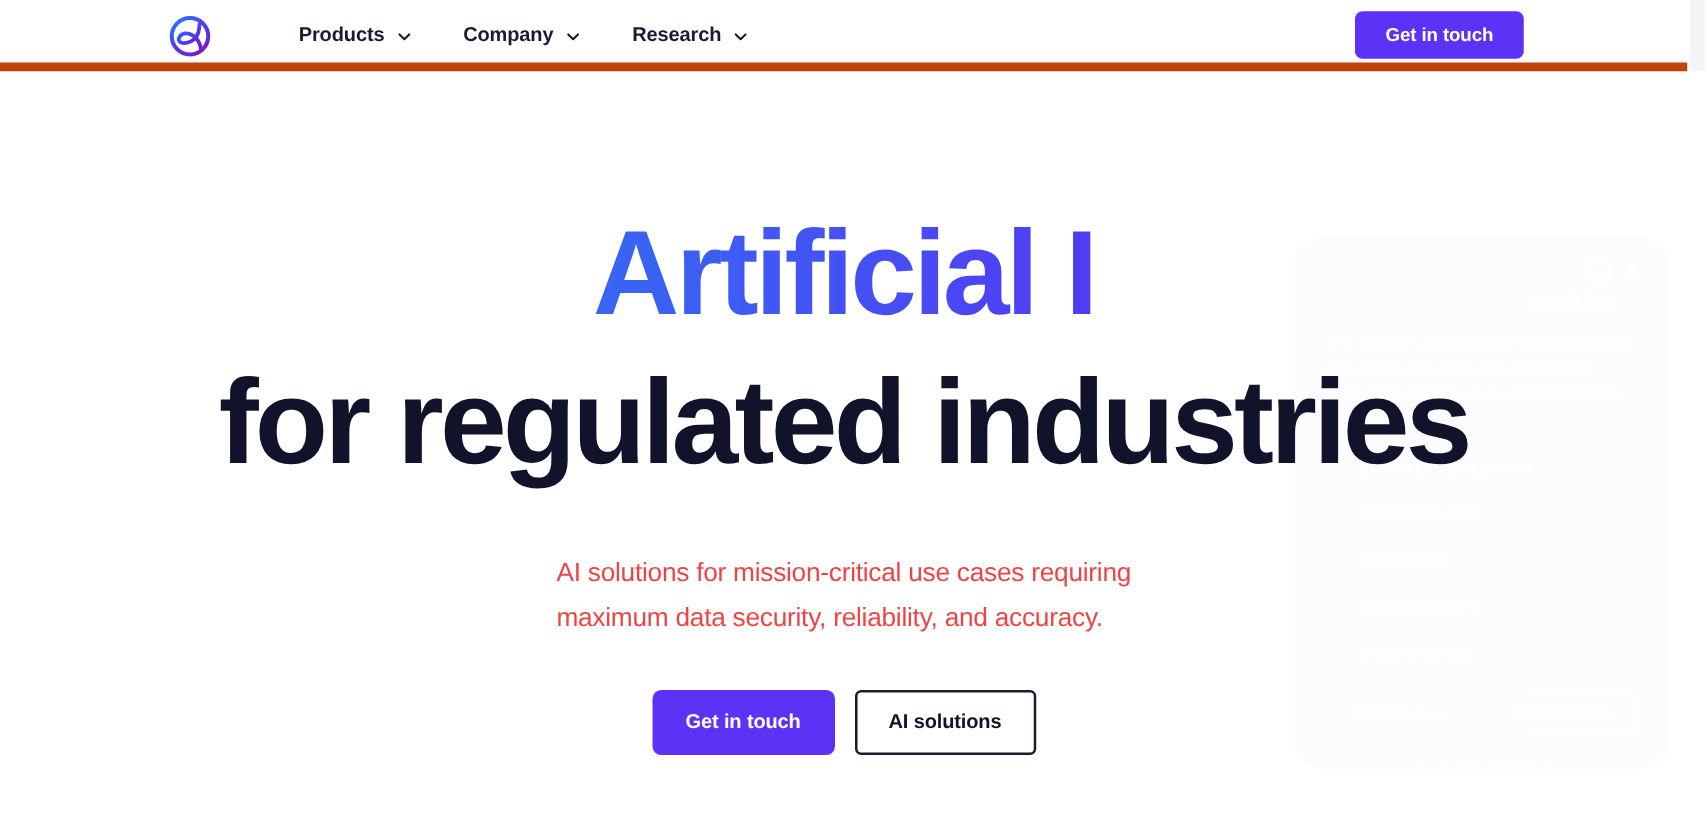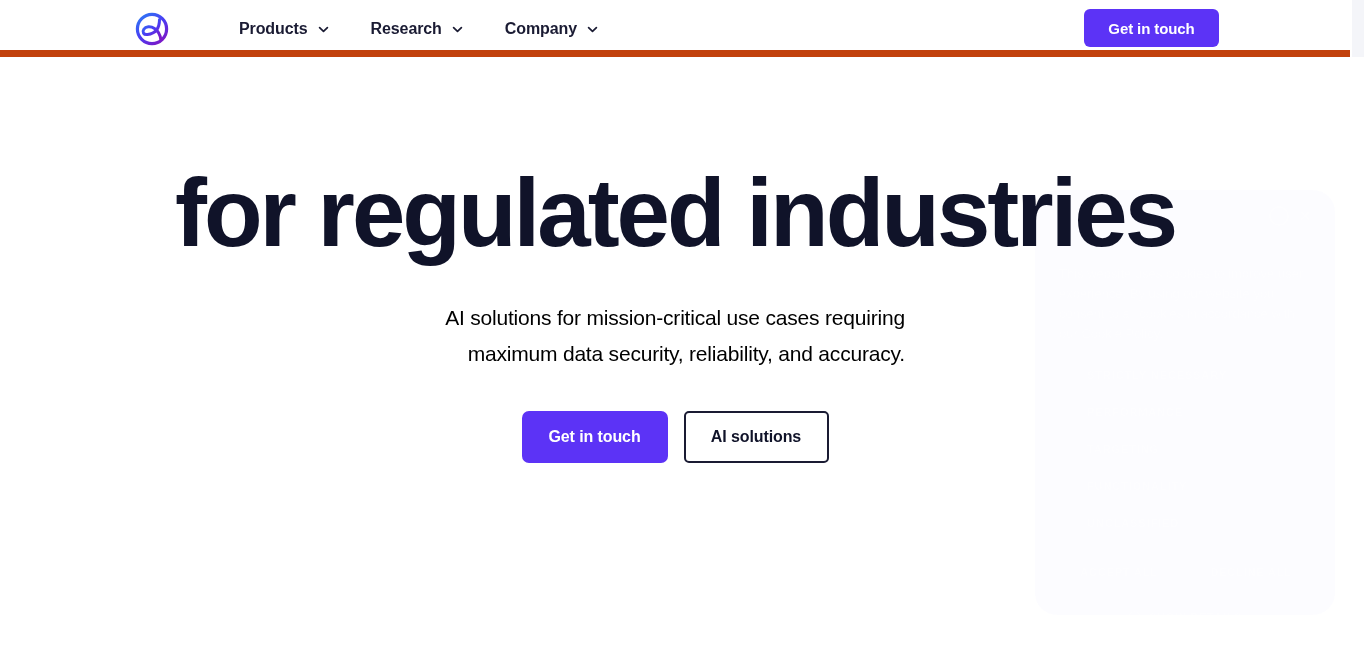--- a/index.html
+++ b/index.html
@@ -265,25 +265,25 @@
     white-space: pre;
   }
 
   .headline-line2 {
     display: block;
     color: #101329;
     margin-top: -6px;
   }
 
   .subhead {
-    margin-top: 24px;
-    text-align: right;
+    margin-top: 40px;
+    text-align: left;
     font-size: 21px;
     line-height: 1.72;
-    color: #000000;
+    color: #ef4444;
     letter-spacing: -0.2px;
     max-width: 620px;
   }
   .subhead span { display: block; }
 
   .cta-row {
     margin-top: 39px;
     display: flex;
     align-items: center;
     gap: 16px;
@@ -384,43 +384,44 @@
     <nav class="main-nav">
       <div class="nav-item">
         <span>Products</span>
         <span class="chev">
           <svg width="13" height="13" viewBox="0 0 13 13" aria-hidden="true">
             <path d="M2.6 4.6 L6.5 8.4 L10.4 4.6" fill="none" stroke="#1a1b33" stroke-width="1.7" stroke-linecap="round" stroke-linejoin="round"></path>
           </svg>
         </span>
       </div>
       <div class="nav-item">
+        <span>Company</span>
+        <span class="chev">
+          <svg width="13" height="13" viewBox="0 0 13 13" aria-hidden="true">
+            <path d="M2.6 4.6 L6.5 8.4 L10.4 4.6" fill="none" stroke="#1a1b33" stroke-width="1.7" stroke-linecap="round" stroke-linejoin="round"></path>
+          </svg>
+        </span>
+      </div>
+      <div class="nav-item">
         <span>Research</span>
         <span class="chev">
           <svg width="13" height="13" viewBox="0 0 13 13" aria-hidden="true">
             <path d="M2.6 4.6 L6.5 8.4 L10.4 4.6" fill="none" stroke="#1a1b33" stroke-width="1.7" stroke-linecap="round" stroke-linejoin="round"></path>
           </svg>
         </span>
       </div>
-      <div class="nav-item">
-        <span>Company</span>
-        <span class="chev">
-          <svg width="13" height="13" viewBox="0 0 13 13" aria-hidden="true">
-            <path d="M2.6 4.6 L6.5 8.4 L10.4 4.6" fill="none" stroke="#1a1b33" stroke-width="1.7" stroke-linecap="round" stroke-linejoin="round"></path>
-          </svg>
-        </span>
-      </div>
     </nav>
 
     <button class="header-cta">Get in touch</button>
   </header>
 
   <main class="hero">
 
     <h1 class="headline">
+      <span class="headline-line1">Artificial I</span>
       <span class="headline-line2">for regulated industries</span>
     </h1>
 
     <p class="subhead">
       <span>AI solutions for mission-critical use cases requiring</span>
       <span>maximum data security, reliability, and accuracy.</span>
     </p>
 
     <div class="cta-row">
       <button class="btn-primary">Get in touch</button>

